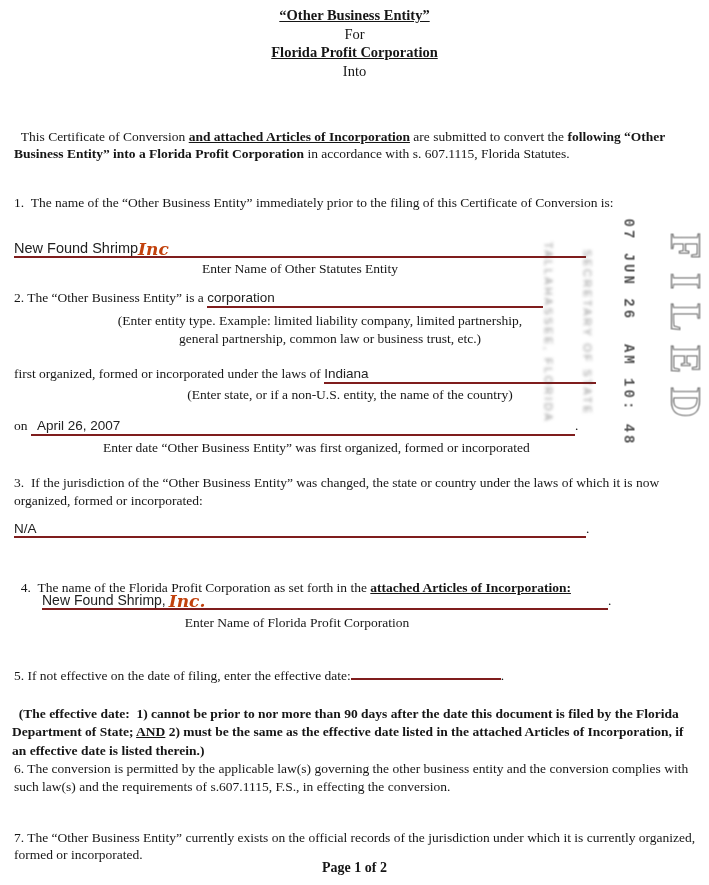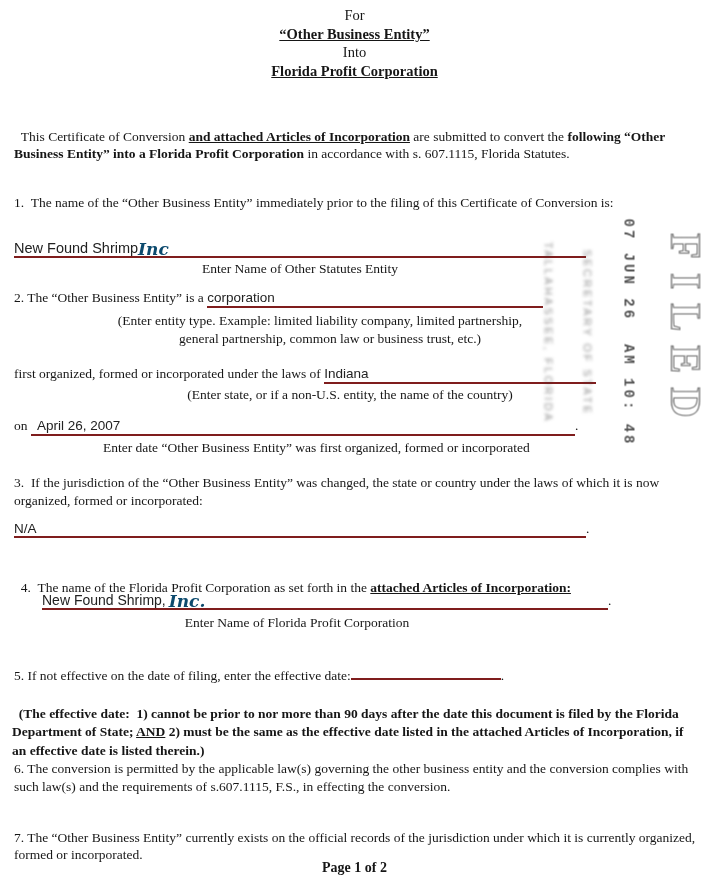--- a/index.html
+++ b/index.html
@@ -28,21 +28,21 @@
     display:flex; align-items:flex-end;
     box-sizing:border-box;
   }
   .fill-inline {
     display:inline-block;
     border-bottom:2px solid #7f1d1d;
     vertical-align:baseline;
     box-sizing:border-box;
   }
   .typed { font-family:"Liberation Sans", sans-serif; font-size:13.5px; color:#222; }
-  .hand  { font-family:"DejaVu Serif", serif; font-weight:700; font-style:italic; font-size:17px; line-height:14px; color:#0c4a6e; }
+  .hand  { font-family:"DejaVu Serif", serif; font-weight:700; font-style:italic; font-size:17px; line-height:14px; color:#c2410c; }
   .caption { font-size:13.5px; }
   .row { white-space:nowrap; font-size:13.5px; }
   .period { font-size:13.5px; }
 
   
   #stamp {
     top:250px; left:500px; width:250px; height:165px;
     transform:rotate(90deg);
     display:flex; flex-direction:column; justify-content:space-between; align-items:center;
     pointer-events:none;
@@ -66,24 +66,24 @@
     font-size:11px; letter-spacing:2.5px;
     color:rgba(55,55,55,0.55);
     filter:blur(1.8px);
     white-space:pre;
   }
 </style>
 </head>
 <body>
 
 <div id="title" class="abs">
+  <span class="t-line bu">“Other Business Entity”</span>
   <span class="t-line">For</span>
-  <span class="t-line bu">“Other Business Entity”</span>
+  <span class="t-line bu">Florida Profit Corporation</span>
   <span class="t-line">Into</span>
-  <span class="t-line bu">Florida Profit Corporation</span>
 </div>
 
 <div class="abs para" style="top:110px; left:14px; width:682px;">
   <span>This Certificate of Conversion </span><span class="bu">and attached Articles of Incorporation</span><span> are submitted to convert the </span><span class="b">following “Other Business Entity” into a Florida Profit Corporation</span><span> in accordance with s. 607.1115, Florida Statutes.</span>
 </div>
 
 <div class="abs para" style="top:194px; left:14px; width:676px;">1.  The name of the “Other Business Entity” immediately prior to the filing of this Certificate of Conversion is:</div>
 
 <div class="abs fill-box" style="top:234px; left:14px; width:572px; height:24px;">
   <span class="typed" style="font-size:14.5px;">New Found Shrimp</span>

